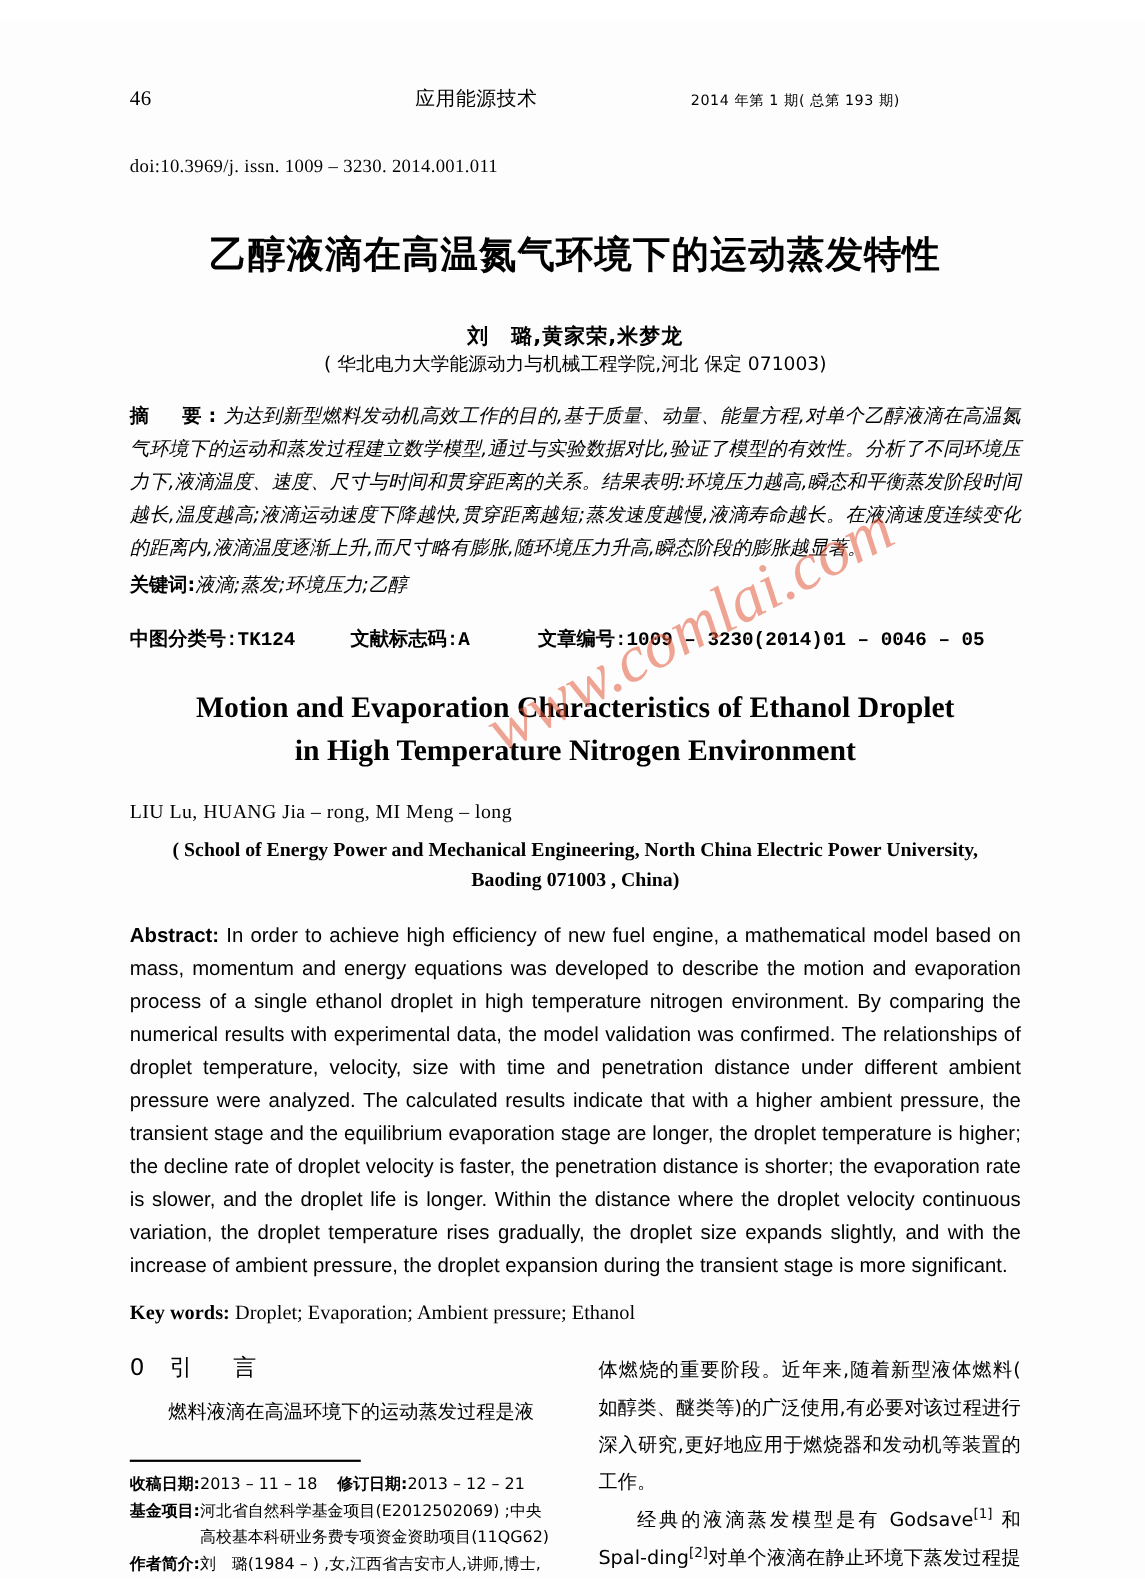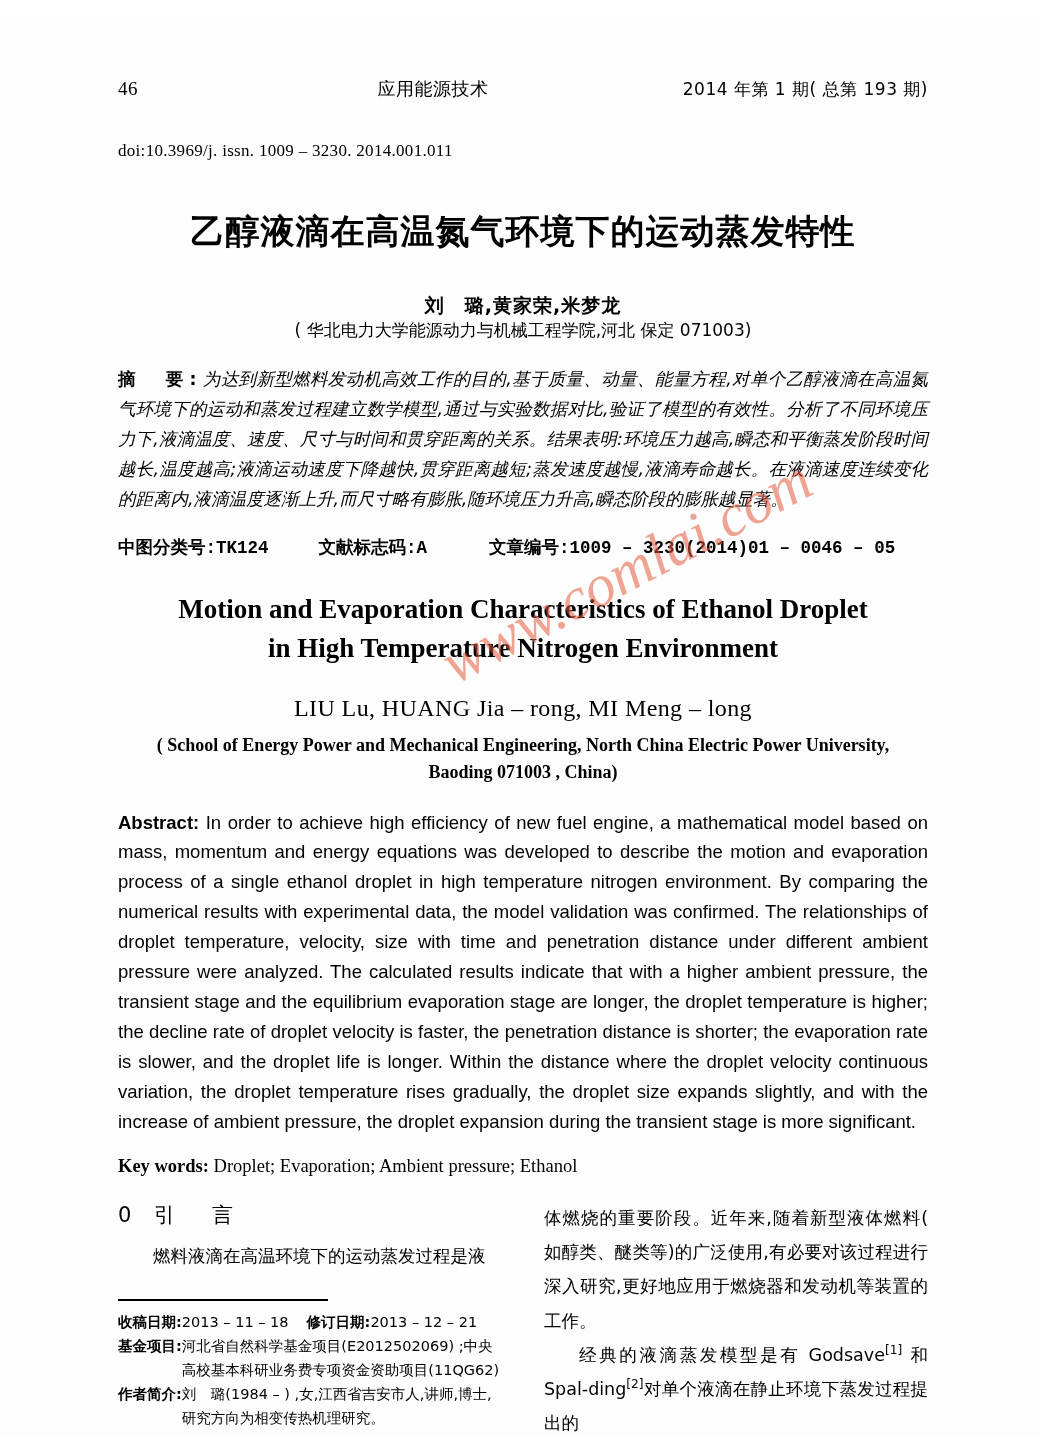--- a/index.html
+++ b/index.html
@@ -42,22 +42,21 @@
     font-family: "Liberation Serif", serif;
     font-size: 19px;
   }
   .runhead .journal {
     flex: 1;
     text-align: center;
     font-size: 18px;
   }
   .runhead .issue {
     width: 300px;
-    text-align: right;
-    font-size: 17px;
+    font-size: 13px;
   }
 
   .doi {
     margin-top: 40px;
     font-size: 17px;
     font-family: "Liberation Serif", serif;
     letter-spacing: 0.3px;
   }
 
   
@@ -124,22 +123,22 @@
   .en-title {
     margin-top: 26px;
     text-align: center;
     font-size: 27px;
     font-weight: bold;
     line-height: 1.45;
     font-family: "Liberation Serif", serif;
   }
   .en-authors {
     margin-top: 26px;
-    text-align: center;
-    font-size: 24px;
+    text-align: left;
+    font-size: 18px;
     font-family: "Liberation Serif", serif;
     letter-spacing: 0.4px;
   }
   .en-affil {
     margin-top: 10px;
     text-align: center;
     font-size: 18px;
     font-weight: bold;
     line-height: 1.5;
     font-family: "Liberation Serif", serif;
@@ -230,20 +229,23 @@
     <div class="doi">doi:10.3969/j. issn. 1009 – 3230. 2014.001.011</div>
 
     <div class="cn-title">乙醇液滴在高温氮气环境下的运动蒸发特性</div>
     <div class="cn-authors">刘　璐,黄家荣,米梦龙</div>
     <div class="cn-affil">( 华北电力大学能源动力与机械工程学院,河北 保定 071003)</div>
 
     <div class="cn-abstract">
       <span class="lead">摘　要:</span><span>为达到新型燃料发动机高效工作的目的,基于质量、动量、能量方程,对单个乙醇液滴在高温氮气环境下的运动和蒸发过程建立数学模型,通过与实验数据对比,验证了模型的有效性。分析了不同环境压力下,液滴温度、速度、尺寸与时间和贯穿距离的关系。结果表明:环境压力越高,瞬态和平衡蒸发阶段时间越长,温度越高;液滴运动速度下降越快,贯穿距离越短;蒸发速度越慢,液滴寿命越长。在液滴速度连续变化的距离内,液滴温度逐渐上升,而尺寸略有膨胀,随环境压力升高,瞬态阶段的膨胀越显著。</span>
     </div>
 
+    <div class="cn-kw">
+      <span class="lead">关键词:</span><span>液滴;蒸发;环境压力;乙醇</span>
+    </div>
 
     <div class="cn-class">
       <span><span>中图分类号:</span><span>TK124</span></span>
       <span class="seg2"><span>文献标志码:</span><span>A</span></span>
       <span class="seg3"><span>文章编号:</span><span>1009 – 3230(2014)01 – 0046 – 05</span></span>
     </div>
 
     <div class="en-title">
       <div>Motion and Evaporation Characteristics of Ethanol Droplet</div>
       <div>in High Temperature Nitrogen Environment</div>

